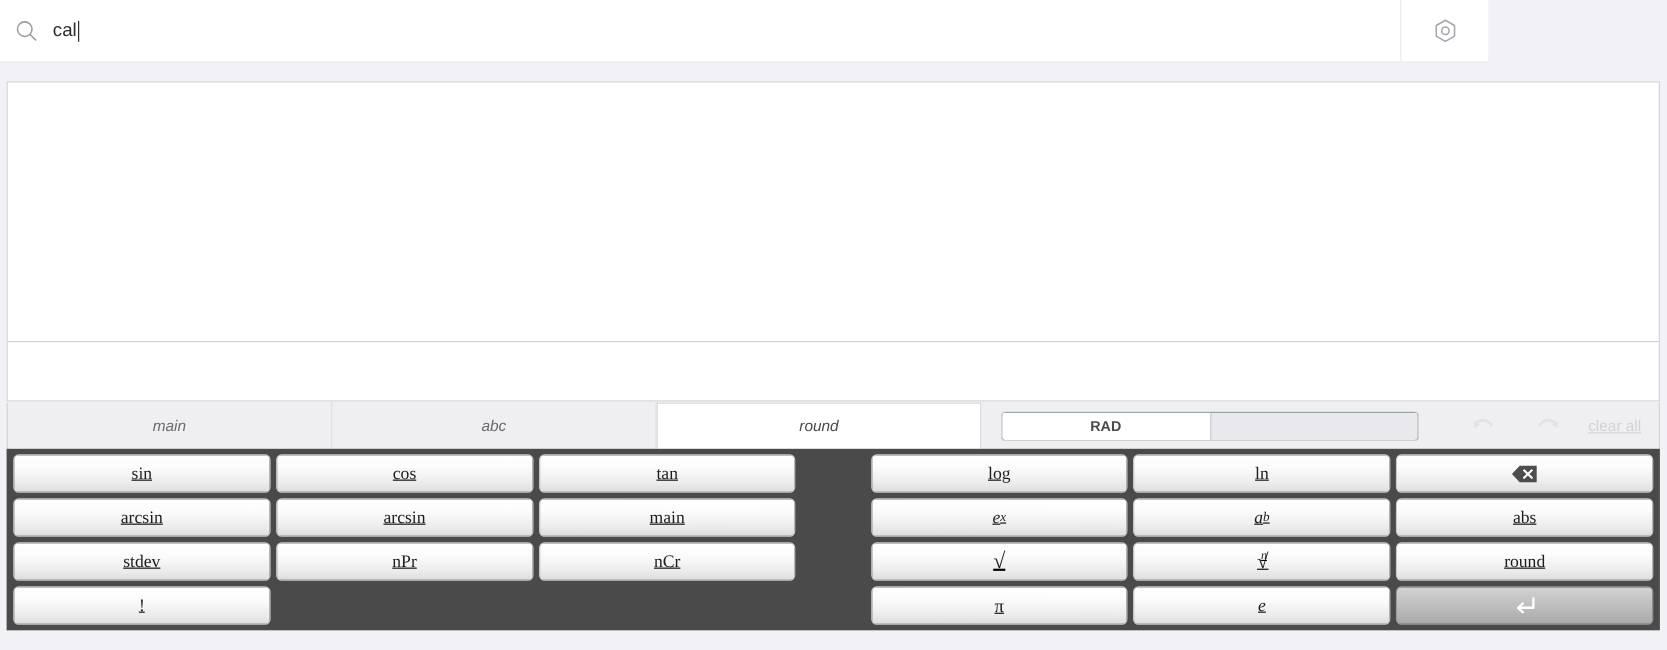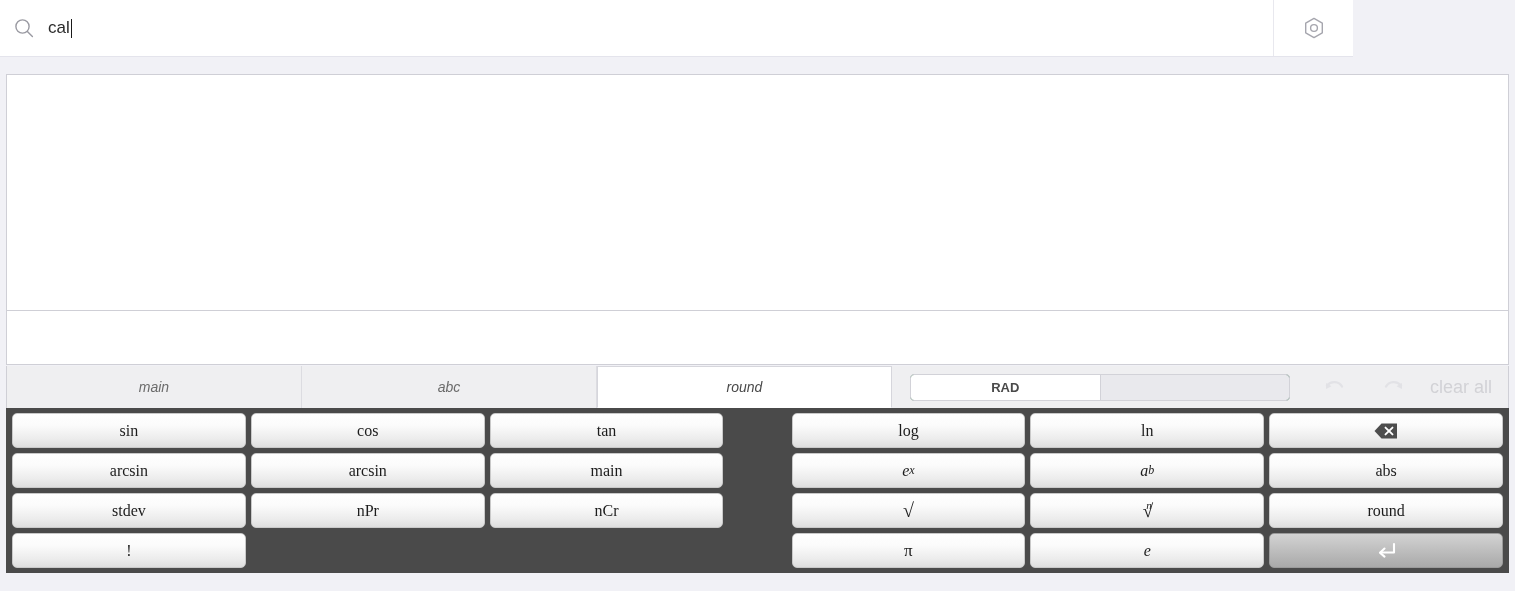--- a/index.html
+++ b/index.html
@@ -97,34 +97,36 @@
   .seg-part.on {
     background: #ffffff;
     border-right: 1px solid #d2d2d8;
   }
   .icon-btn {
     width: 60px; height: 42px;
     display: flex; align-items: center; justify-content: center;
   }
   .clear-all {
     margin-left: 6px;
-    font-size: 18px;
+    font-size: 14px;
     color: #d2d2d6;
     padding-right: 6px;
+    text-decoration: underline;
   }
   .spacer { flex: 1; }
 
   
   .keypad {
     position: absolute; left: 6px; top: 408px;
     width: 1503px; height: 165px;
     background: #4a4a4a;
     display: flex;
     padding: 5px 6px;
     gap: 68px;
+    text-decoration: underline;
   }
   .keygroup {
     flex: 1;
     display: grid;
     grid-template-columns: repeat(3, 1fr);
     grid-auto-rows: 1fr;
     gap: 5px 5px;
   }
   .key {
     background: linear-gradient(to bottom, #ffffff 0%, #fbfbfb 35%, #ececec 75%, #dedede 100%);

